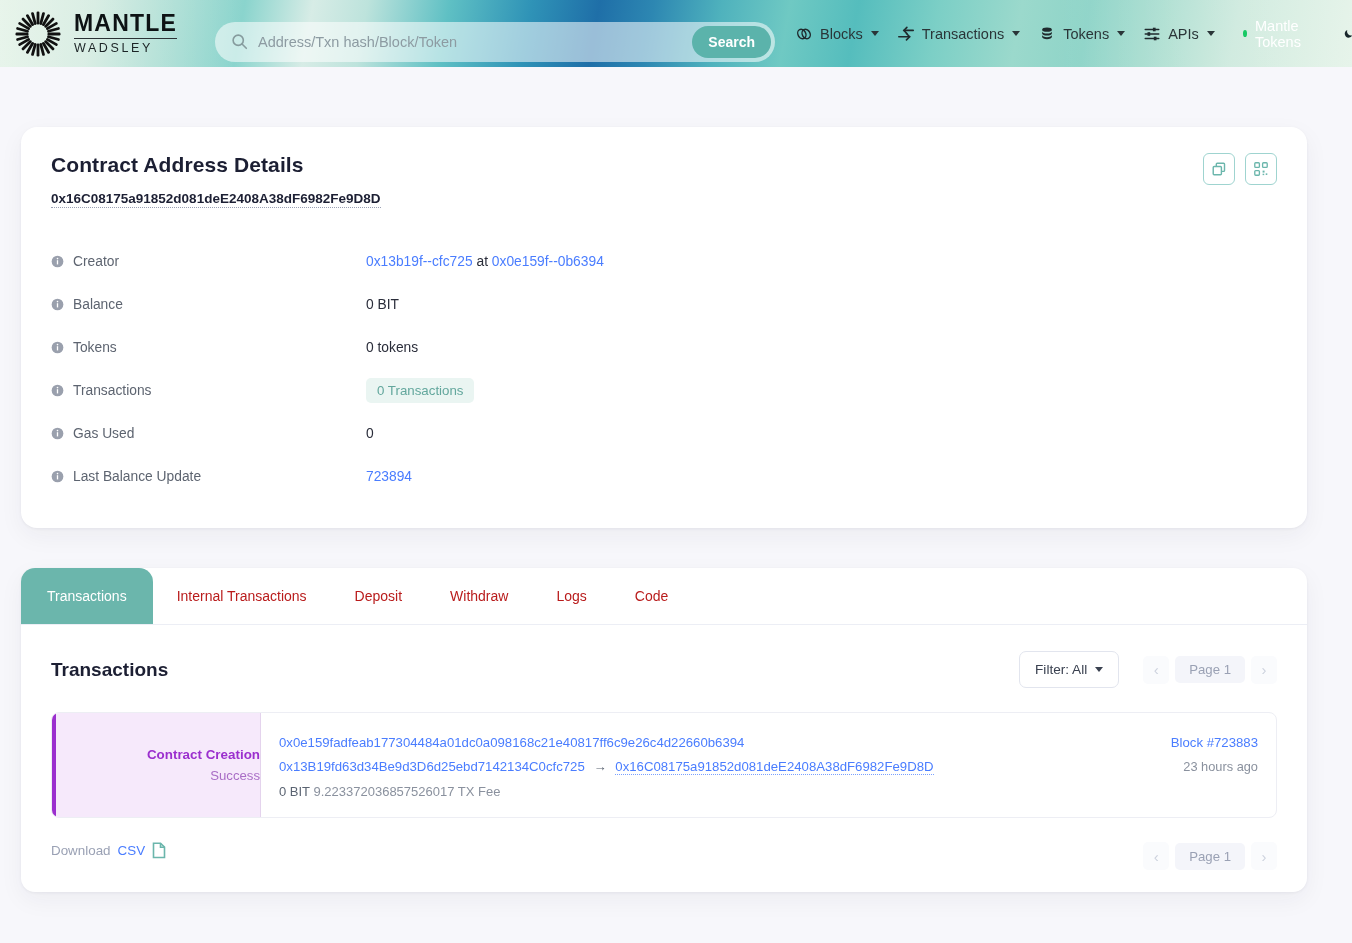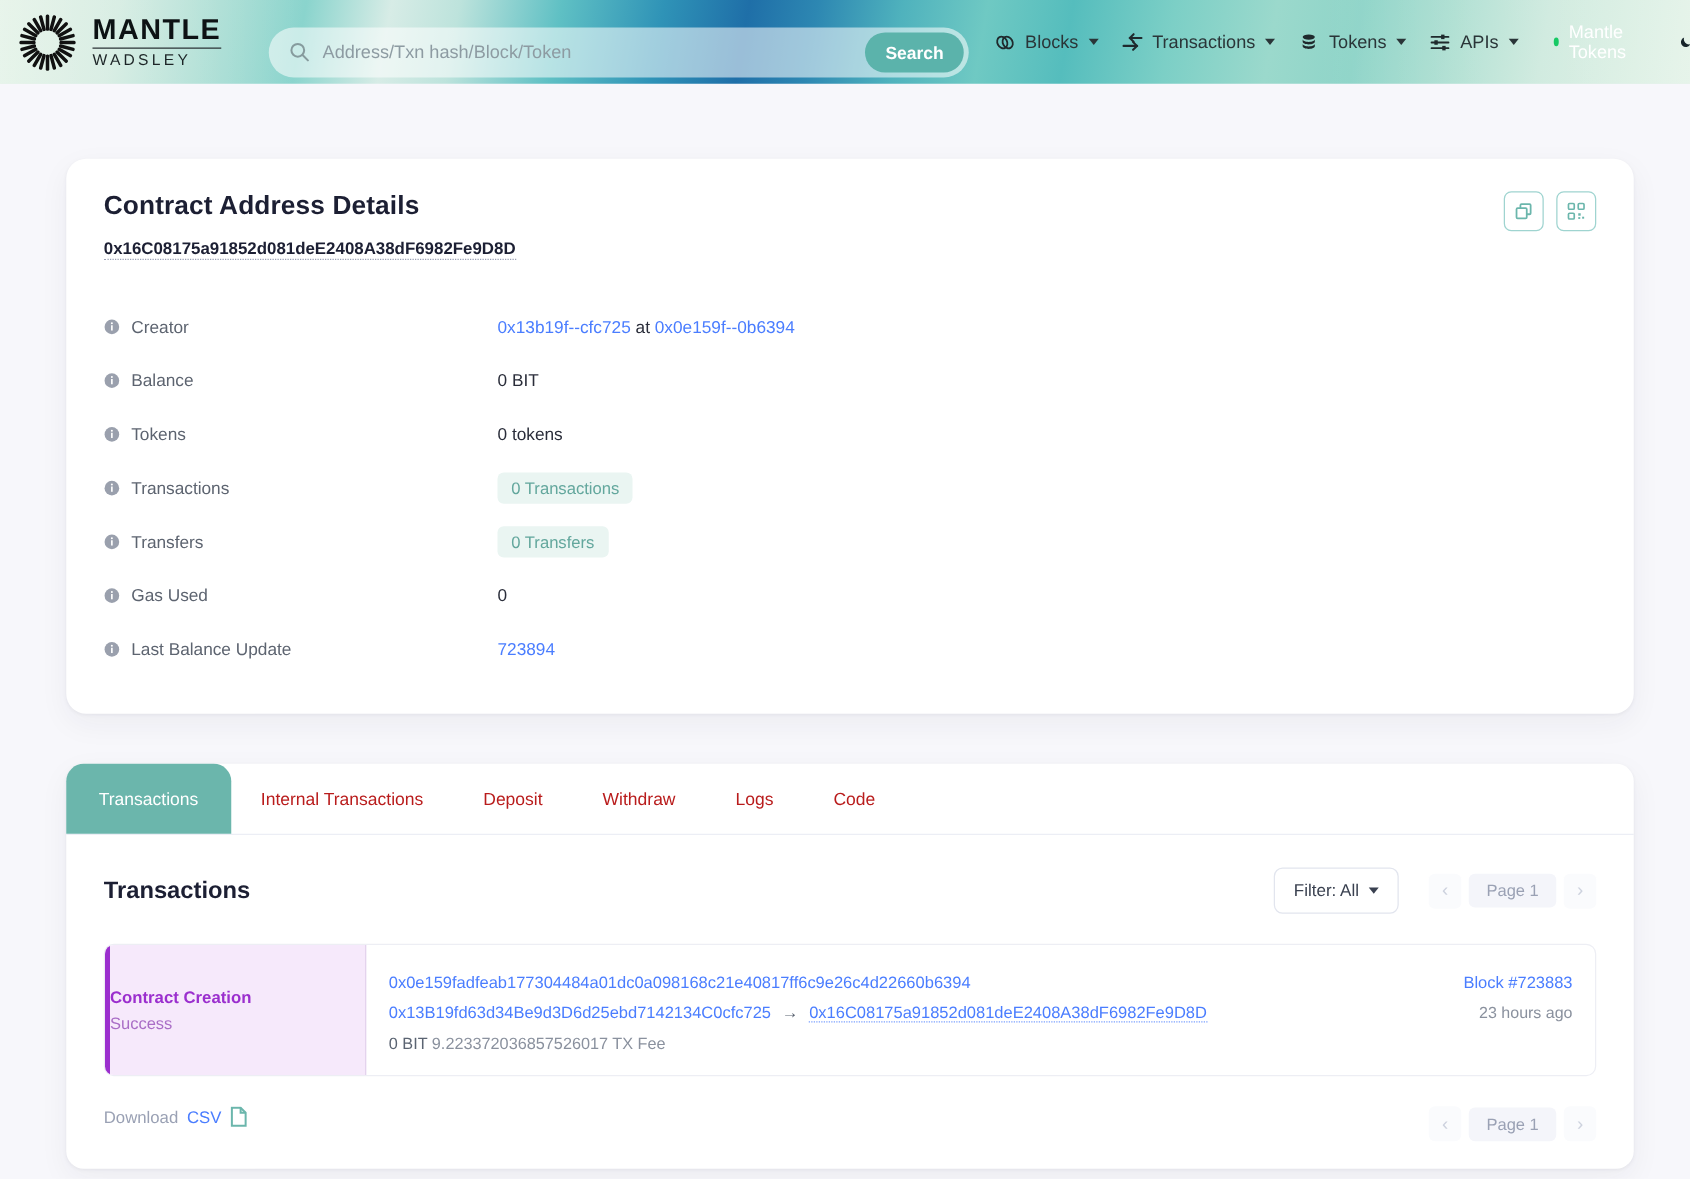--- a/index.html
+++ b/index.html
@@ -102,21 +102,21 @@
   .caret {
     width:0;height:0;border-left:4px solid transparent;border-right:4px solid transparent;
     border-top:5px solid #2a3538; margin-left:1px;
   }
   .net { display:flex; align-items:center; gap:8px; margin-left:10px; cursor:pointer;}
   .net-dot { width:7px;height:7px;border-radius:50%;background:#17c964; }
   .net-label { font-size:14.5px; color:#fff; }
   .moon { margin-left:14px; cursor:pointer; width:19px;height:19px; }
 
   
-  .page { padding: 60px 45px 0 53px; }
+  .page { padding: 60px 45px 0 21px; }
   .card {
     background:#fff; border-radius:16px;
     box-shadow: 0 1px 3px rgba(30,30,60,.06), 0 8px 24px rgba(30,30,60,.05);
   }
   .details-card { padding: 26px 30px 30px 30px; position:relative; }
   .card-title { font-size:21px; font-weight:bold; color:#1c1f33; letter-spacing:.1px;}
   .addr-line {
     margin-top:14px;
     font-size:13.5px; color:#1c1f33; font-weight:600;
     border-bottom:1px dotted #9aa0b4; display:inline-block;
@@ -180,21 +180,21 @@
     margin-top:24px;
     border:1px solid #edeef4; border-radius:8px;
     display:flex; align-items:stretch; min-height:98px;
     overflow:hidden;
   }
   .tx-type {
     flex:0 0 209px;
     background:#f6e9fb;
     border-left:4px solid #9b2fce;
     border-right:1px solid #e4d3ed;
-    display:flex; flex-direction:column; align-items:flex-start; justify-content:center;
+    display:flex; flex-direction:column; align-items:flex-end; justify-content:center;
     gap:6px; cursor:pointer;
   }
   .tx-type-main { font-size:13.4px; font-weight:bold; color:#9b2fce; }
   .tx-type-sub { font-size:13.2px; color:#a96dc6; }
   .tx-mid { flex:1; padding:22px 18px 18px 18px; }
   .tx-hash { font-size:13.2px; color:#4a7dff; cursor:pointer; display:block; }
   .tx-flow { margin-top:9px; font-size:13.2px; color:#4a7dff; }
   .tx-flow .from { cursor:pointer; }
   .tx-flow .arrow { color:#5b6472; margin:0 5px; }
   .tx-flow .to { border-bottom:1px dotted #7aa0ff; cursor:pointer; }
@@ -395,33 +395,20 @@
               <rect x="7.2" y="6.4" width="1.6" height="5.2" fill="#fff"></rect>
               <circle cx="8" cy="4.4" r="1" fill="#fff"></circle>
           </svg>
           <span>Transactions</span>
         </div>
         <div class="dval">
           <span class="pill">0 Transactions</span>
         </div>
       </div>
 
-      <div class="drow">
-        <div class="dlabel">
-          <svg class="ico-info" viewBox="0 0 16 16">
-            <circle cx="8" cy="8" r="7.2" fill="#9aa0ad"></circle>
-              <rect x="7.2" y="6.4" width="1.6" height="5.2" fill="#fff"></rect>
-              <circle cx="8" cy="4.4" r="1" fill="#fff"></circle>
-          </svg>
-          <span>Transfers</span>
-        </div>
-        <div class="dval">
-          <span class="pill">0 Transfers</span>
-        </div>
-      </div>
 
       <div class="drow">
         <div class="dlabel">
           <svg class="ico-info" viewBox="0 0 16 16">
             <circle cx="8" cy="8" r="7.2" fill="#9aa0ad"></circle>
               <rect x="7.2" y="6.4" width="1.6" height="5.2" fill="#fff"></rect>
               <circle cx="8" cy="4.4" r="1" fill="#fff"></circle>
           </svg>
           <span>Gas Used</span>
         </div>

